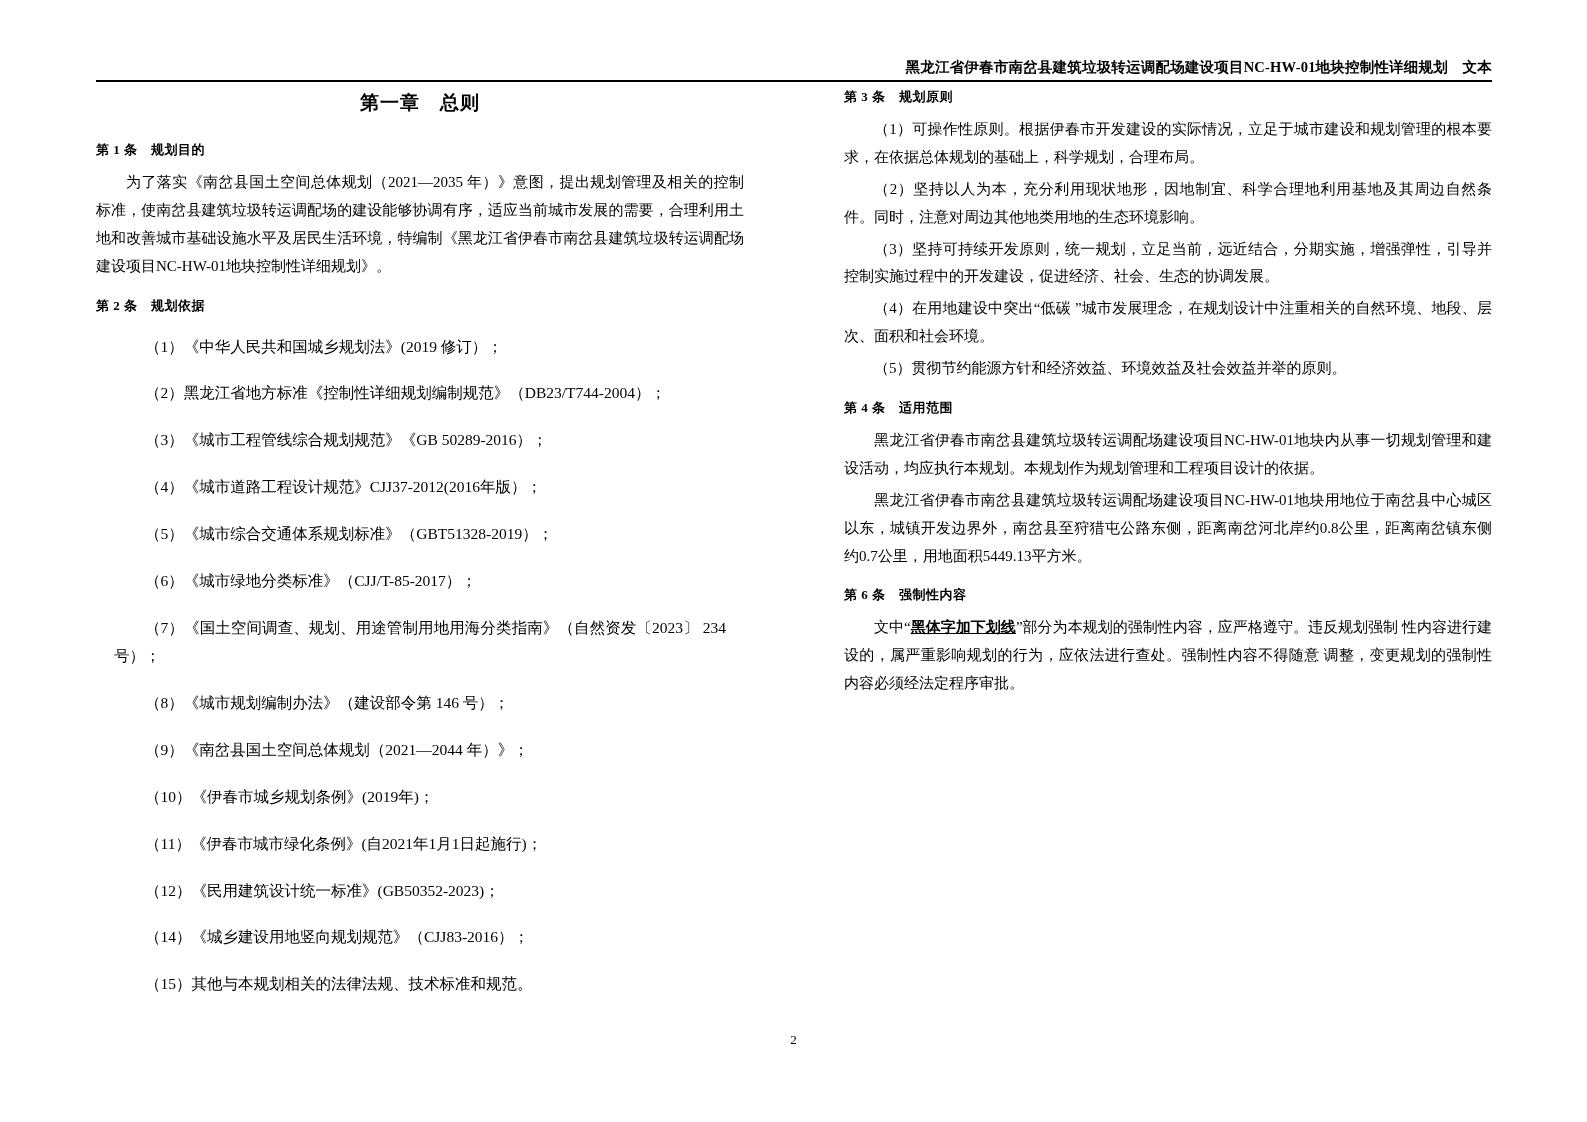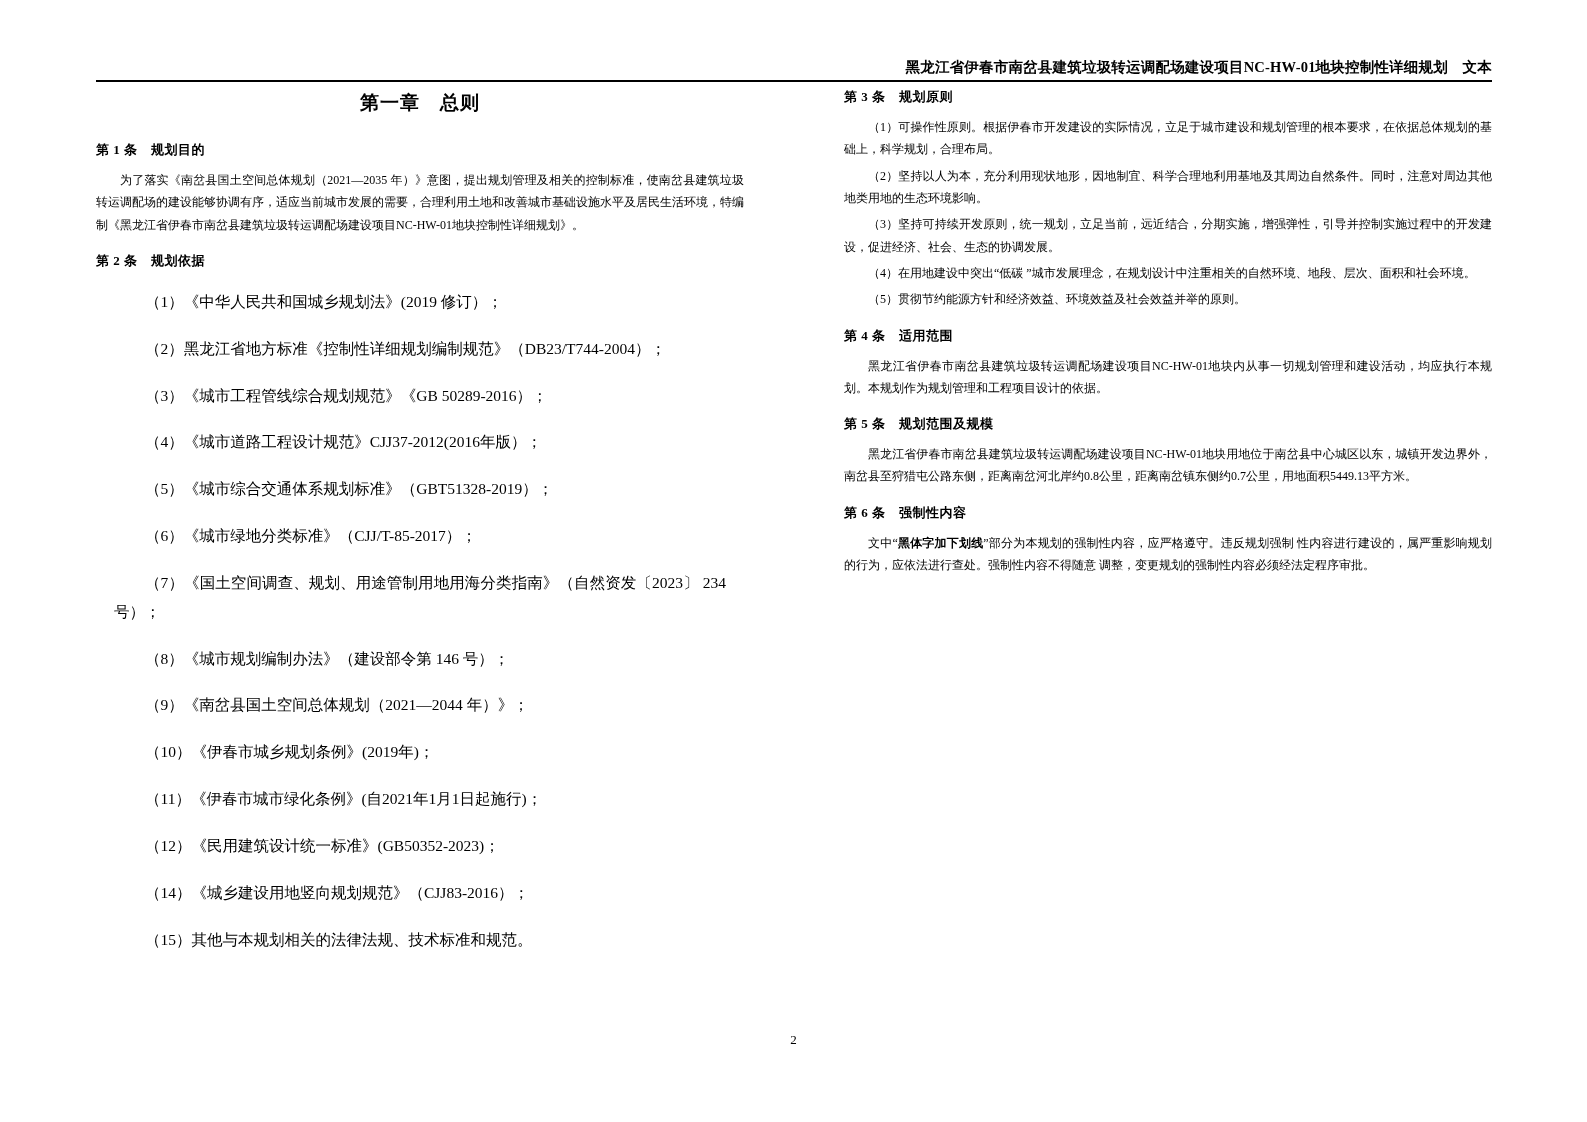--- a/index.html
+++ b/index.html
@@ -66,37 +66,38 @@
   .sec-head {
     font-size: 13px;
     font-weight: bold;
     margin: 16px 0 10px 0;
     letter-spacing: 0.5px;
   }
   .sec-head.first {
     margin-top: 2px;
   }
   p.body {
-    font-size: 12px;
+    font-size: 15px;
     line-height: 1.86;
     margin: 0 0 4px 0;
     text-align: justify;
     text-justify: inter-ideograph;
     text-indent: 2em;
   }
   p.list {
     font-size: 15.5px;
     line-height: 1.86;
     margin: 18px;
     text-align: justify;
     text-justify: inter-ideograph;
     text-indent: 2em;
   }
   .underline-bold {
     font-weight: bold;
+    text-decoration: underline;
   }
   .page-number {
     position: absolute;
     left: 0;
     top: 1032px;
     width: 1587px;
     text-align: center;
     font-size: 13px;
   }
 </style>
@@ -140,21 +141,20 @@
       <div class="sec-head first">第 3 条　规划原则</div>
       <p class="body">（1）可操作性原则。根据伊春市开发建设的实际情况，立足于城市建设和规划管理的根本要求，在依据总体规划的基础上，科学规划，合理布局。</p>
       <p class="body">（2）坚持以人为本，充分利用现状地形，因地制宜、科学合理地利用基地及其周边自然条件。同时，注意对周边其他地类用地的生态环境影响。</p>
       <p class="body">（3）坚持可持续开发原则，统一规划，立足当前，远近结合，分期实施，增强弹性，引导并控制实施过程中的开发建设，促进经济、社会、生态的协调发展。</p>
       <p class="body">（4）在用地建设中突出“低碳 ”城市发展理念，在规划设计中注重相关的自然环境、地段、层次、面积和社会环境。</p>
       <p class="body">（5）贯彻节约能源方针和经济效益、环境效益及社会效益并举的原则。</p>
 
       <div class="sec-head">第 4 条　适用范围</div>
       <p class="body">黑龙江省伊春市南岔县建筑垃圾转运调配场建设项目NC-HW-01地块内从事一切规划管理和建设活动，均应执行本规划。本规划作为规划管理和工程项目设计的依据。</p>
 
-      <div class="sec-head">第 5 条　规划范围及规模</div>
       <p class="body">黑龙江省伊春市南岔县建筑垃圾转运调配场建设项目NC-HW-01地块用地位于南岔县中心城区以东，城镇开发边界外，南岔县至狩猎屯公路东侧，距离南岔河北岸约0.8公里，距离南岔镇东侧约0.7公里，用地面积5449.13平方米。</p>
 
       <div class="sec-head">第 6 条　强制性内容</div>
       <p class="body"><span>文中“</span><span class="underline-bold">黑体字加下划线</span><span>”部分为本规划的强制性内容，应严格遵守。违反规划强制 性内容进行建设的，属严重影响规划的行为，应依法进行查处。强制性内容不得随意 调整，变更规划的强制性内容必须经法定程序审批。</span></p>
 
     </div>
 
   </div>
 
   <div class="page-number">2</div>

